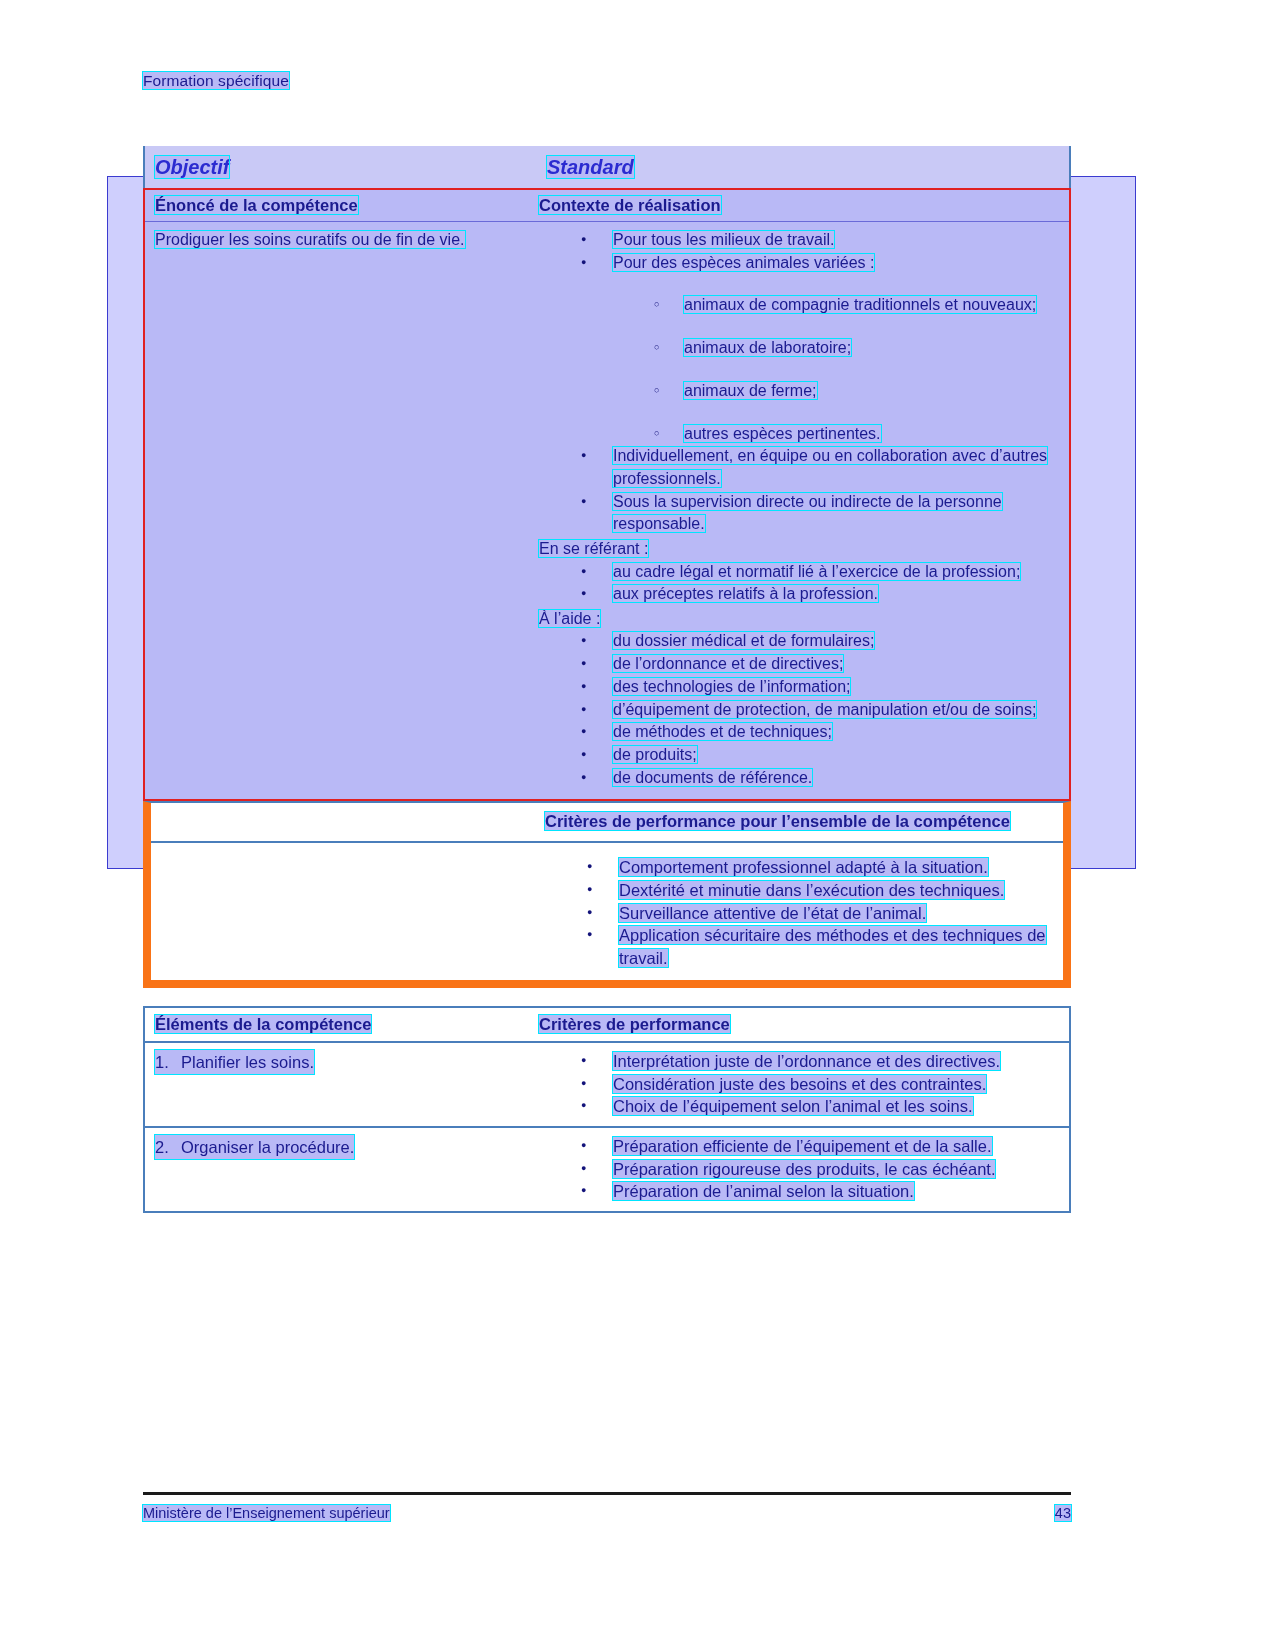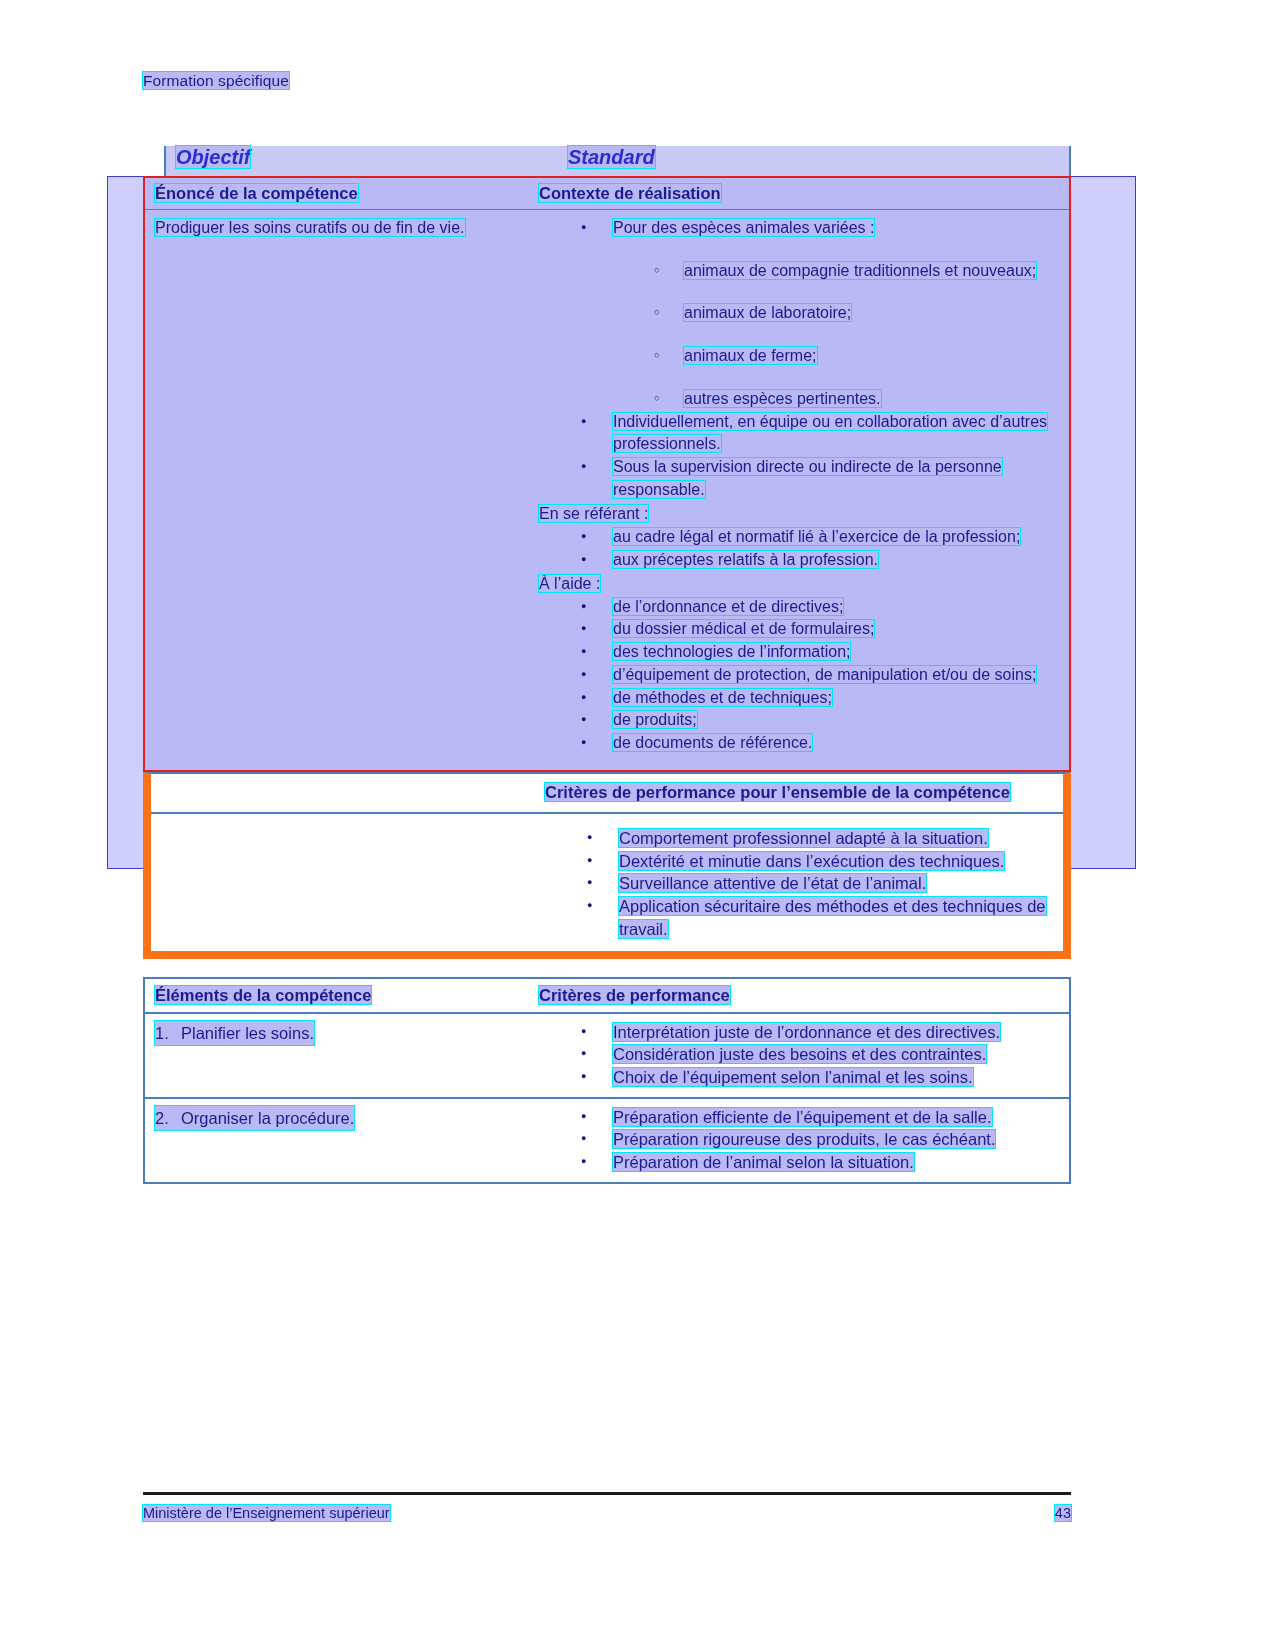--- a/index.html
+++ b/index.html
@@ -75,22 +75,22 @@
     background: #5a6fe0;
     outline: 1px solid #00e5ff;
   }
 
   
   .os-band {
     display: flex;
     border-left: 2px solid #4a7ebb;
     border-right: 2px solid #4a7ebb;
     background: #c9c9f6;
-    height: 30px;
-    margin-left: 21px;
+    height: 42px;
+    align-items: center;
   }
   .os-band .col-l { width: 398px; padding-left: 10px; box-sizing: border-box; }
   .os-band .col-r { flex: 1; padding-left: 4px; box-sizing: border-box; }
   .os-title {
     font-style: italic;
     font-weight: bold;
     font-size: 20px;
     color: #2b2bd0;
   }
 
@@ -265,20 +265,21 @@
       </div>
     </div>
 
     <div class="comp-body">
       <div class="col-l">
         <span class="sel">Prodiguer les soins curatifs ou de fin de vie.</span>
       </div>
       <div class="col-r">
 
         <ul class="b1">
+          <li><span class="sel">Pour tous les milieux de travail.</span></li>
           <li><span class="sel">Pour des espèces animales variées :</span></li>
         </ul>
 
         <ul class="b2">
           <li><span class="sel">animaux de compagnie traditionnels et nouveaux;</span></li>
           <li><span class="sel">animaux de laboratoire;</span></li>
           <li><span class="sel">animaux de ferme;</span></li>
           <li><span class="sel">autres espèces pertinentes.</span></li>
         </ul>
 
@@ -292,22 +293,22 @@
         </div>
         <ul class="b1">
           <li><span class="sel">au cadre légal et normatif lié à l’exercice de la profession;</span></li>
           <li><span class="sel">aux préceptes relatifs à la profession.</span></li>
         </ul>
 
         <div class="lead">
           <span class="sel">À l’aide :</span>
         </div>
         <ul class="b1">
+          <li><span class="sel">du dossier médical et de formulaires;</span></li>
           <li><span class="sel">de l’ordonnance et de directives;</span></li>
-          <li><span class="sel">du dossier médical et de formulaires;</span></li>
           <li><span class="sel">des technologies de l’information;</span></li>
           <li><span class="sel">d’équipement de protection, de manipulation et/ou de soins;</span></li>
           <li><span class="sel">de méthodes et de techniques;</span></li>
           <li><span class="sel">de produits;</span></li>
           <li><span class="sel">de documents de référence.</span></li>
         </ul>
 
       </div>
     </div>
   </div>

